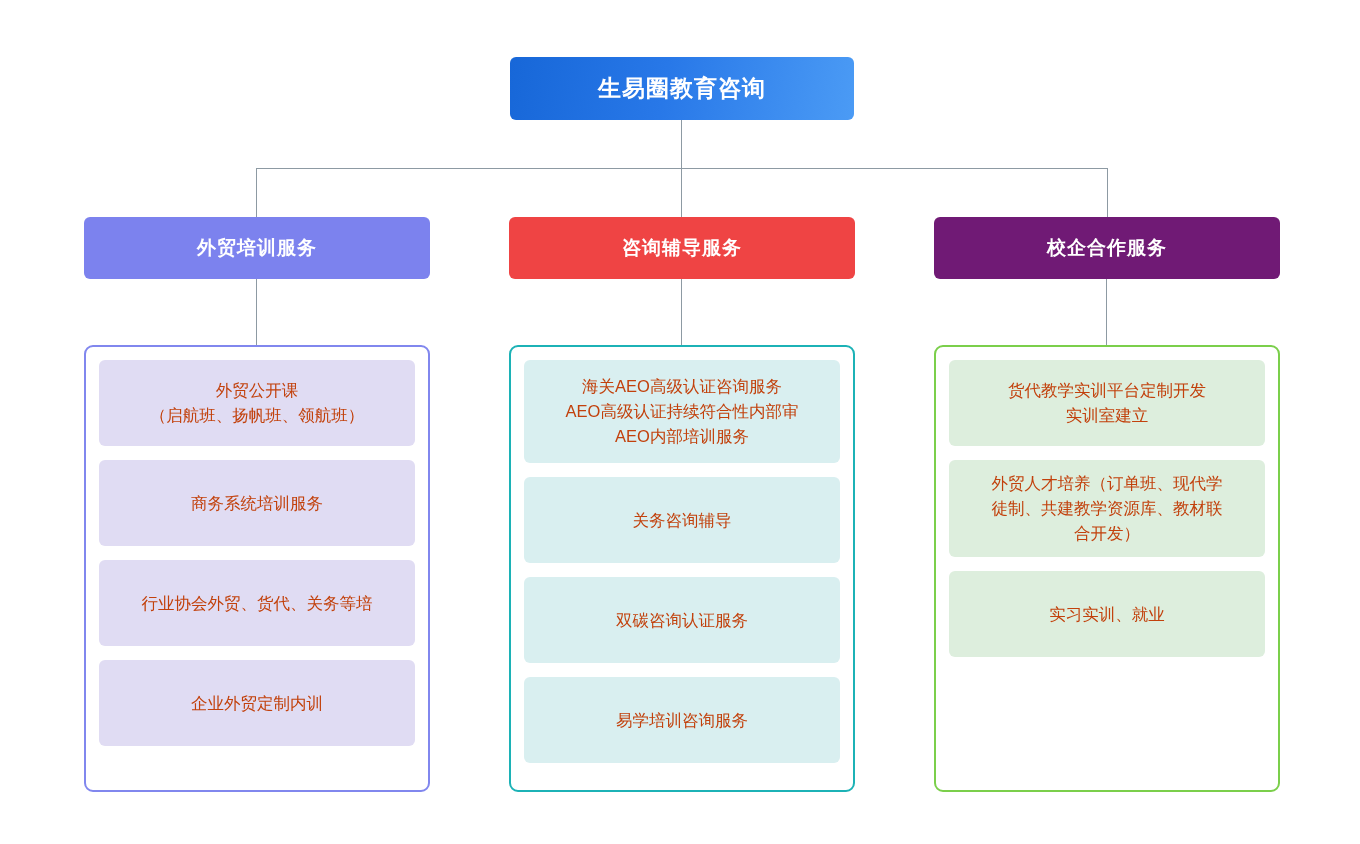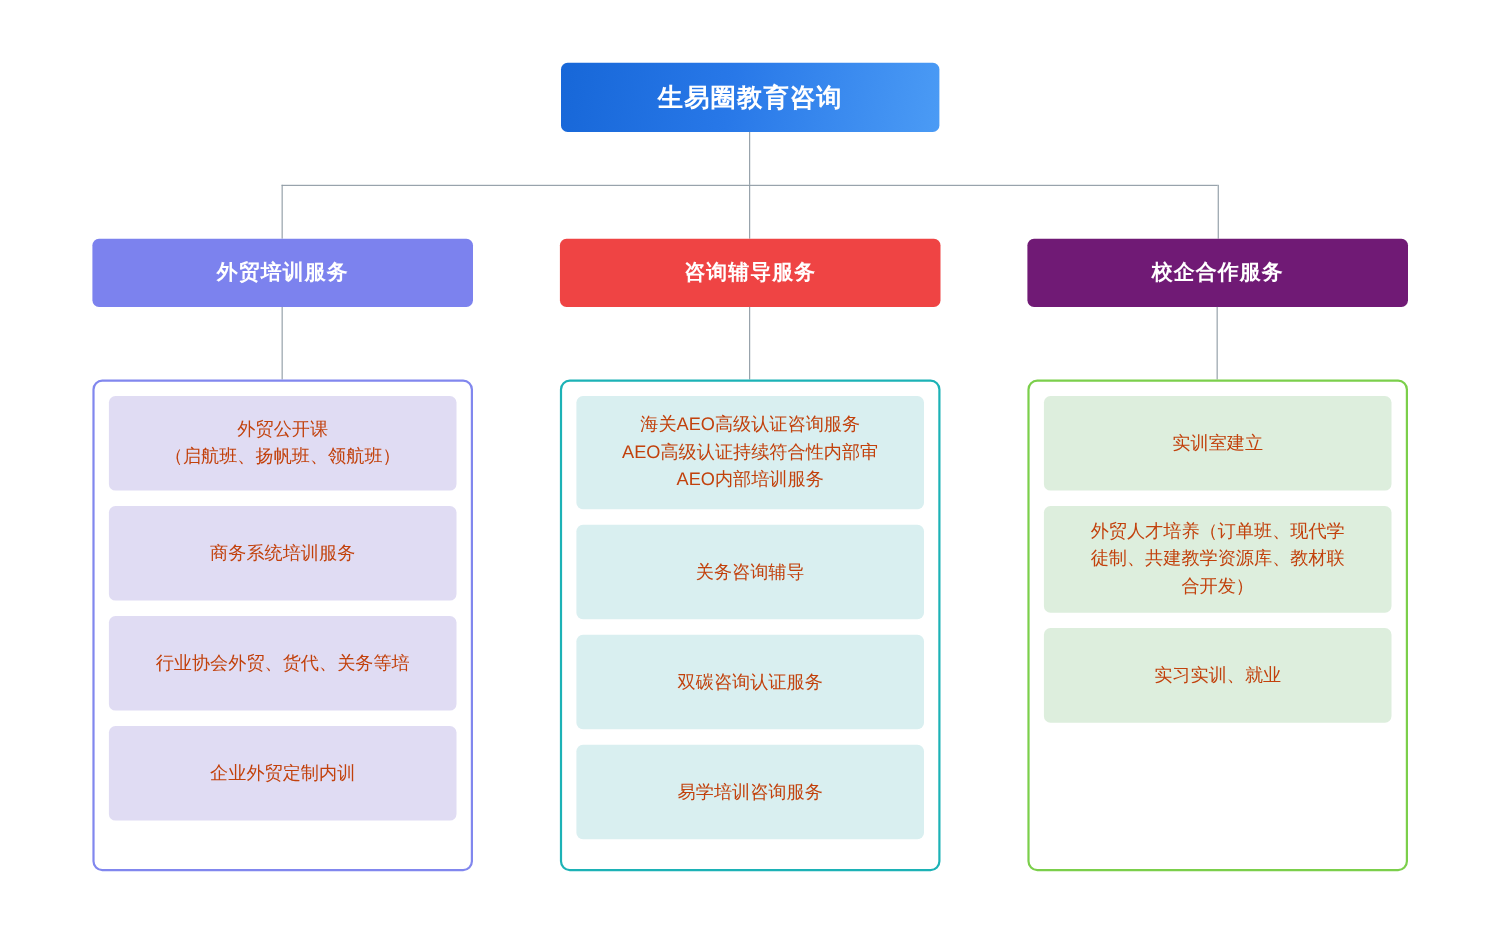--- a/index.html
+++ b/index.html
@@ -225,20 +225,21 @@
 
   <div class="branch branch-3">
     <div class="branch-header hdr-green">
       <span>校企合作服务</span>
     </div>
     <div class="header-stub"></div>
     <div class="items-box box-green">
 
       <div class="item item-green">
         <span>
+          <span class="line">货代教学实训平台定制开发</span>
           <span class="line">实训室建立</span>
         </span>
       </div>
 
       <div class="item item-green">
         <span>
           <span class="line">外贸人才培养（订单班、现代学</span>
           <span class="line">徒制、共建教学资源库、教材联</span>
           <span class="line">合开发）</span>
         </span>

